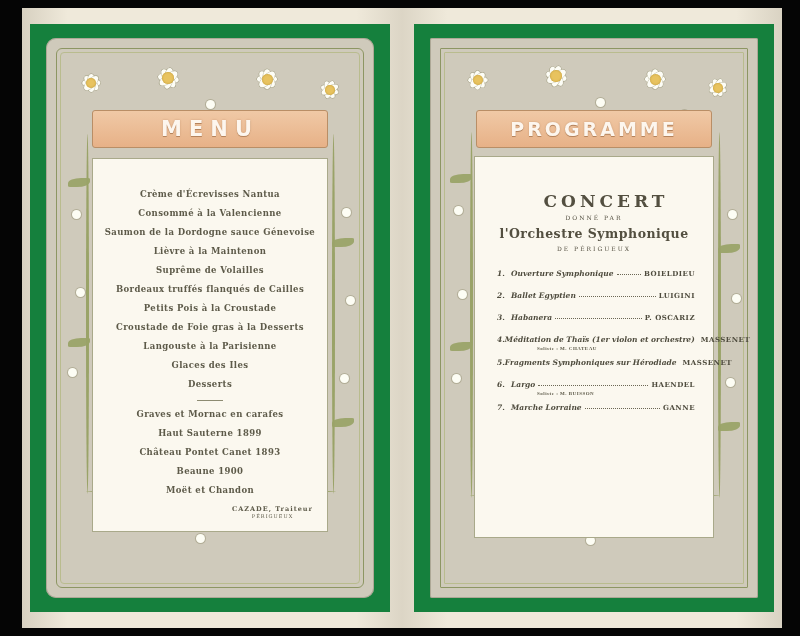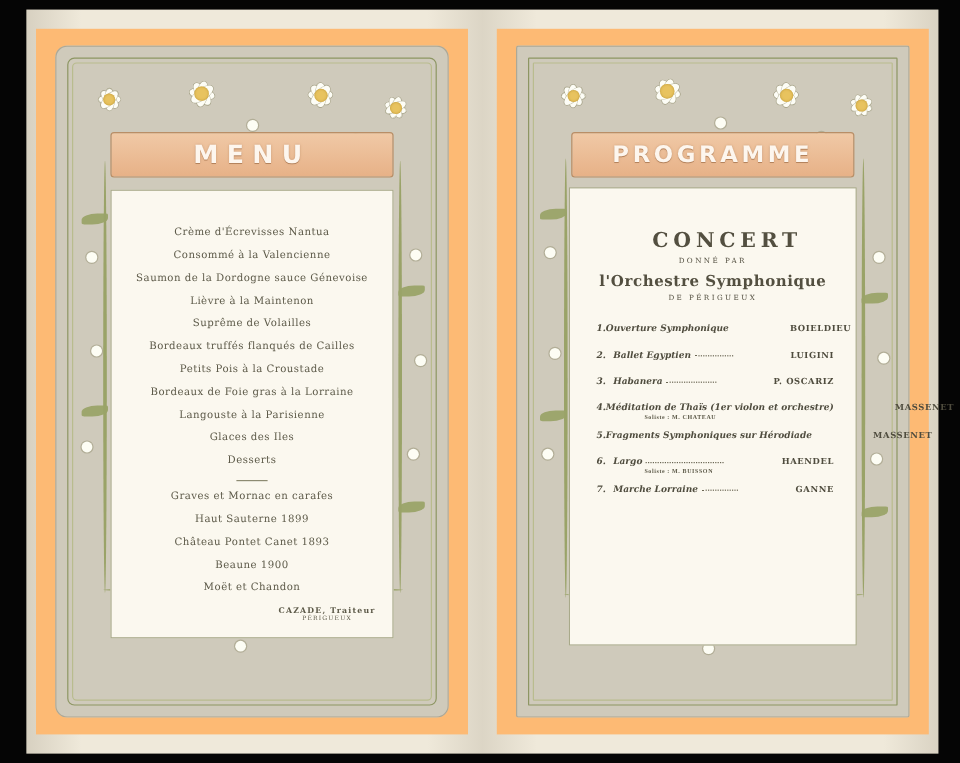--- a/index.html
+++ b/index.html
@@ -10,21 +10,21 @@
   
   .booklet{position:absolute;left:22px;top:8px;width:760px;height:620px;
     background:#efe9da;}
   .booklet:before{content:"";position:absolute;inset:0;
     background:
       linear-gradient(90deg,rgba(120,110,90,.20) 0%,rgba(255,255,255,0) 6%,
         rgba(255,255,255,0) 44%,rgba(120,110,90,.16) 50%,
         rgba(255,255,255,0) 56%,rgba(255,255,255,0) 94%,rgba(120,110,90,.18) 100%);
     pointer-events:none;}
 
-  .page{position:absolute;top:16px;height:588px;background:#fdba74;}
+  .page{position:absolute;top:16px;height:588px;background:#15803d;}
   .page.left{left:8px;width:360px;}
   .page.right{left:392px;width:360px;}
 
   
   .art{position:absolute;inset:14px 16px 14px 16px;border-radius:10px;
     background:#cfcabb;
     box-shadow:inset 0 0 0 1px rgba(150,145,125,.6);}
   .page.right .art{border-radius:2px;}
 
   
@@ -62,21 +62,21 @@
     box-shadow:inset 0 0 2px #b9922f;}
   .bud{position:absolute;width:9px;height:9px;border-radius:50%;
     background:#fdfdf4;box-shadow:0 0 0 1px rgba(150,145,115,.5);}
   .stem{position:absolute;background:#9aa368;border-radius:50%;}
   .leafy{position:absolute;border-radius:60% 10% 60% 10%;background:#9aa368;opacity:.95;}
 
   
   .menu-list{position:absolute;left:0;right:0;top:26px;text-align:center;
     font-family:"DejaVu Serif",serif;color:#5d5a49;}
   .menu-list div{font-size:8.5px;line-height:19px;letter-spacing:.4px;
-    white-space:nowrap;font-weight:normal;}
+    white-space:nowrap;font-weight:bold;}
   .vins{margin-top:10px !important;font-size:8px !important;letter-spacing:2px;}
   .sep{width:26px;height:1px;background:#8d8b72;margin:6px auto 4px;}
   .caterer{position:absolute;right:14px;bottom:12px;text-align:center;
     font-family:"DejaVu Serif",serif;color:#5d5a49;}
   .caterer .c1{font-size:6.5px;letter-spacing:1px;font-weight:bold;}
   .caterer .c2{font-size:5px;letter-spacing:1px;}
 
   
   .prog{position:absolute;left:0;right:0;top:34px;color:#534f40;
     font-family:"DejaVu Serif",serif;text-align:center;}
@@ -85,21 +85,21 @@
   .prog .t3{font-size:12.5px;font-weight:bold;letter-spacing:.5px;margin-top:5px;}
   .prog .t4{font-size:6px;letter-spacing:2px;margin-top:4px;}
 
   .items{position:absolute;left:22px;right:18px;top:112px;}
   .item{display:flex;align-items:baseline;font-size:7.5px;color:#4f4c3e;
     font-family:"DejaVu Serif",serif;margin-bottom:4px;}
   .item .no{width:14px;font-weight:bold;font-style:italic;}
   .item .nm{font-style:italic;font-weight:bold;white-space:nowrap;}
   .item .dots{flex:1;border-bottom:1px dotted #6b6754;margin:0 3px 2px 3px;
     transform:translateY(-1px);}
-  .item .cmp{font-weight:bold;letter-spacing:.5px;font-size:7px;margin-left:45px;}
+  .item .cmp{font-weight:bold;letter-spacing:.5px;font-size:7px;}
   .sub{font-size:5px;letter-spacing:.5px;color:#5d5a49;margin:-2px 0 7px 40px;
     font-weight:bold;}
   .gap{height:9px;}
 </style>
 </head>
 <body>
 
 <div class="scene">
   <div class="booklet">
 
@@ -180,21 +180,21 @@
 
         <div class="panel">
           <div class="menu-list">
             <div>Crème d'Écrevisses Nantua</div>
             <div>Consommé à la Valencienne</div>
             <div>Saumon de la Dordogne sauce Génevoise</div>
             <div>Lièvre à la Maintenon</div>
             <div>Suprême de Volailles</div>
             <div>Bordeaux truffés flanqués de Cailles</div>
             <div>Petits Pois à la Croustade</div>
-            <div>Bordeaux de Foie gras à la Lorraine</div>
+            <div>Croustade de Foie gras à la Desserts</div>
             <div>Langouste à la Parisienne</div>
             <div>Glaces des Iles</div>
             <div>Desserts</div>
             <div class="sep"></div>
             <div>Graves et Mornac en carafes</div>
             <div>Haut Sauterne 1899</div>
             <div>Château Pontet Canet 1893</div>
             <div>Beaune 1900</div>
             <div>Moët et Chandon</div>
           </div>

